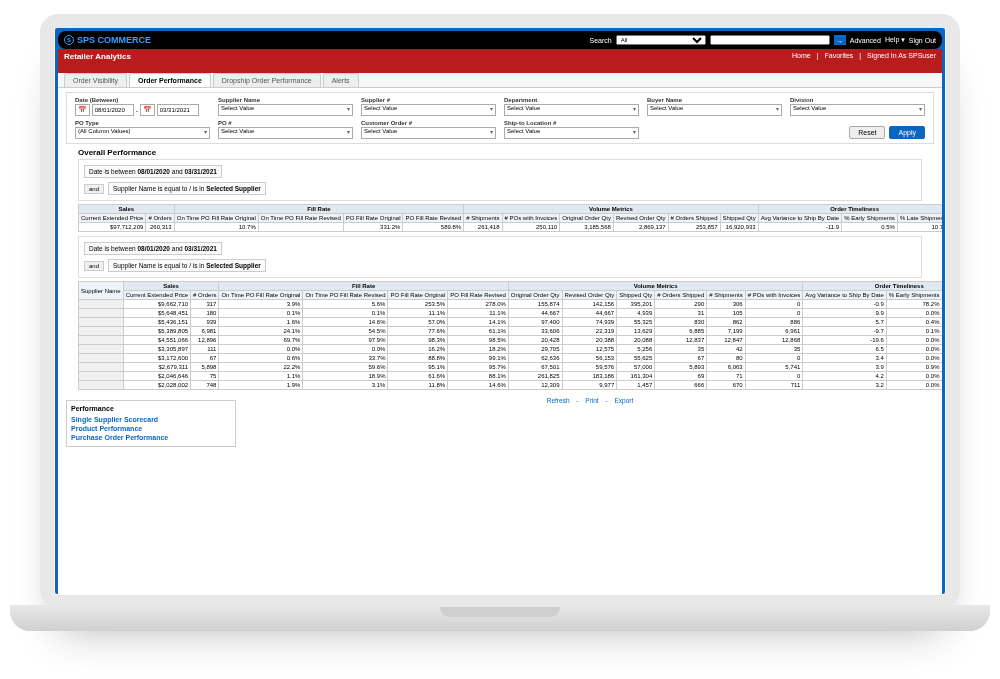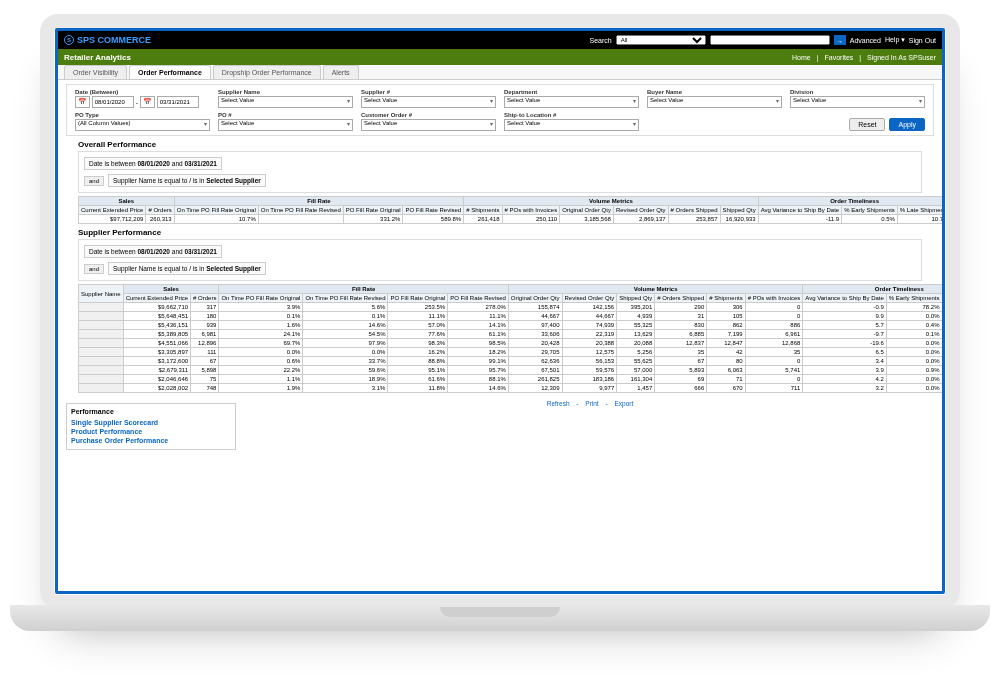--- a/index.html
+++ b/index.html
@@ -3,30 +3,30 @@
 <meta charset="utf-8">
 <style>
   * { box-sizing: border-box; margin: 0; padding: 0; }
   body { font-family: Arial, Helvetica, sans-serif; font-size: 7px; background: #f0f0f0; }
   .laptop-frame { width: 1000px; height: 679px; background: #fff; position: relative; }
   .screen { position: absolute; top: 28px; left: 55px; right: 55px; bottom: 85px; background: #0a66c2; border-radius: 2px; overflow: hidden; padding: 3px; }
   .bezel { position:absolute; top:14px; left:40px; right:40px; bottom:70px; border:14px solid #e8e8e8; border-radius:18px; box-shadow: 0 40px 40px -20px rgba(0,0,0,0.3); }
   .base { position:absolute; bottom:48px; left:10px; right:10px; height:26px; background:linear-gradient(#e8e8e8,#d0d0d0); border-radius:0 0 20px 20px; }
   .notch { position:absolute; bottom:62px; left:50%; transform:translateX(-50%); width:120px; height:10px; background:#cfcfcf; border-radius:0 0 12px 12px; }
 
-  .topbar { background:#000; color:#fff; display:flex; align-items:center; padding:3px 6px; height:18px; }
+  .topbar { background:#000; color:#fff; display:flex; align-items:center; padding:3px 6px; height:18px;border-radius:8px; }
   .logo { color:#3b9cff; font-weight:bold; font-size:9px; display:flex; align-items:center; gap:3px;}
   .logo-icon { width:10px; height:10px; border:1px solid #3b9cff; border-radius:50%; display:inline-flex; align-items:center; justify-content:center; font-size:6px;}
   .topbar-right { margin-left:auto; display:flex; align-items:center; gap:4px; }
   .search-label { font-size:7px; }
   .search-input { width:90px; height:10px; font-size:6px; }
   .search-btn { width:12px; height:10px; background:#0a66c2; color:#fff; display:inline-flex; align-items:center; justify-content:center; }
   .top-link { font-size:7px; cursor:pointer; }
 
-  .titlebar { background:#4d7c0f; color:#fff; display:flex; align-items:center; padding:3px 6px; height:16px; }
+  .titlebar { background:#b91c1c; color:#fff; display:flex; align-items:flex-start; padding:3px 6px; height:24px; }
   .title { font-weight:bold; font-size:8px; }
   .titlebar-right { margin-left:auto; display:flex; gap:6px; font-size:7px; }
 
   .content { background:#fff; height: calc(100% - 34px); overflow:auto; }
 
   .tabs { display:flex; border-bottom:1px solid #ccc; background:#f7f7f7; padding-left:6px; }
   .tab { padding:3px 8px; border:1px solid #ccc; border-bottom:none; background:#eee; margin-right:2px; font-size:7px; color:#555; cursor:pointer; border-radius:3px 3px 0 0;}
   .tab.active { background:#fff; font-weight:bold; color:#000;}
 
   .filters { padding:4px 8px; display:grid; grid-template-columns: repeat(6, 1fr); gap:4px 8px; border:1px solid #ddd; margin:4px 8px; }
@@ -213,21 +213,20 @@
                 <td>-11.9</td>
                 <td>0.5%</td>
                 <td>10.7%</td>
                 <td>85.7%</td>
               </tr>
         </tbody>
           </table>
       </div>
 
       <div class="section">
-        <div class="section-title">Supplier Performance</div>
         <div class="criteria">
           <div class="criteria-row">
               <span class="criteria-box"><span>Date is between </span><b>08/01/2020</b><span> and </span><b>03/31/2021</b></span>
             </div>
           <div class="criteria-row">
               <span class="and-label">and</span>
               <span class="criteria-box"><span>Supplier Name is equal to / is in </span><b>Selected Supplier</b></span>
             </div>
         </div>
         <table>

